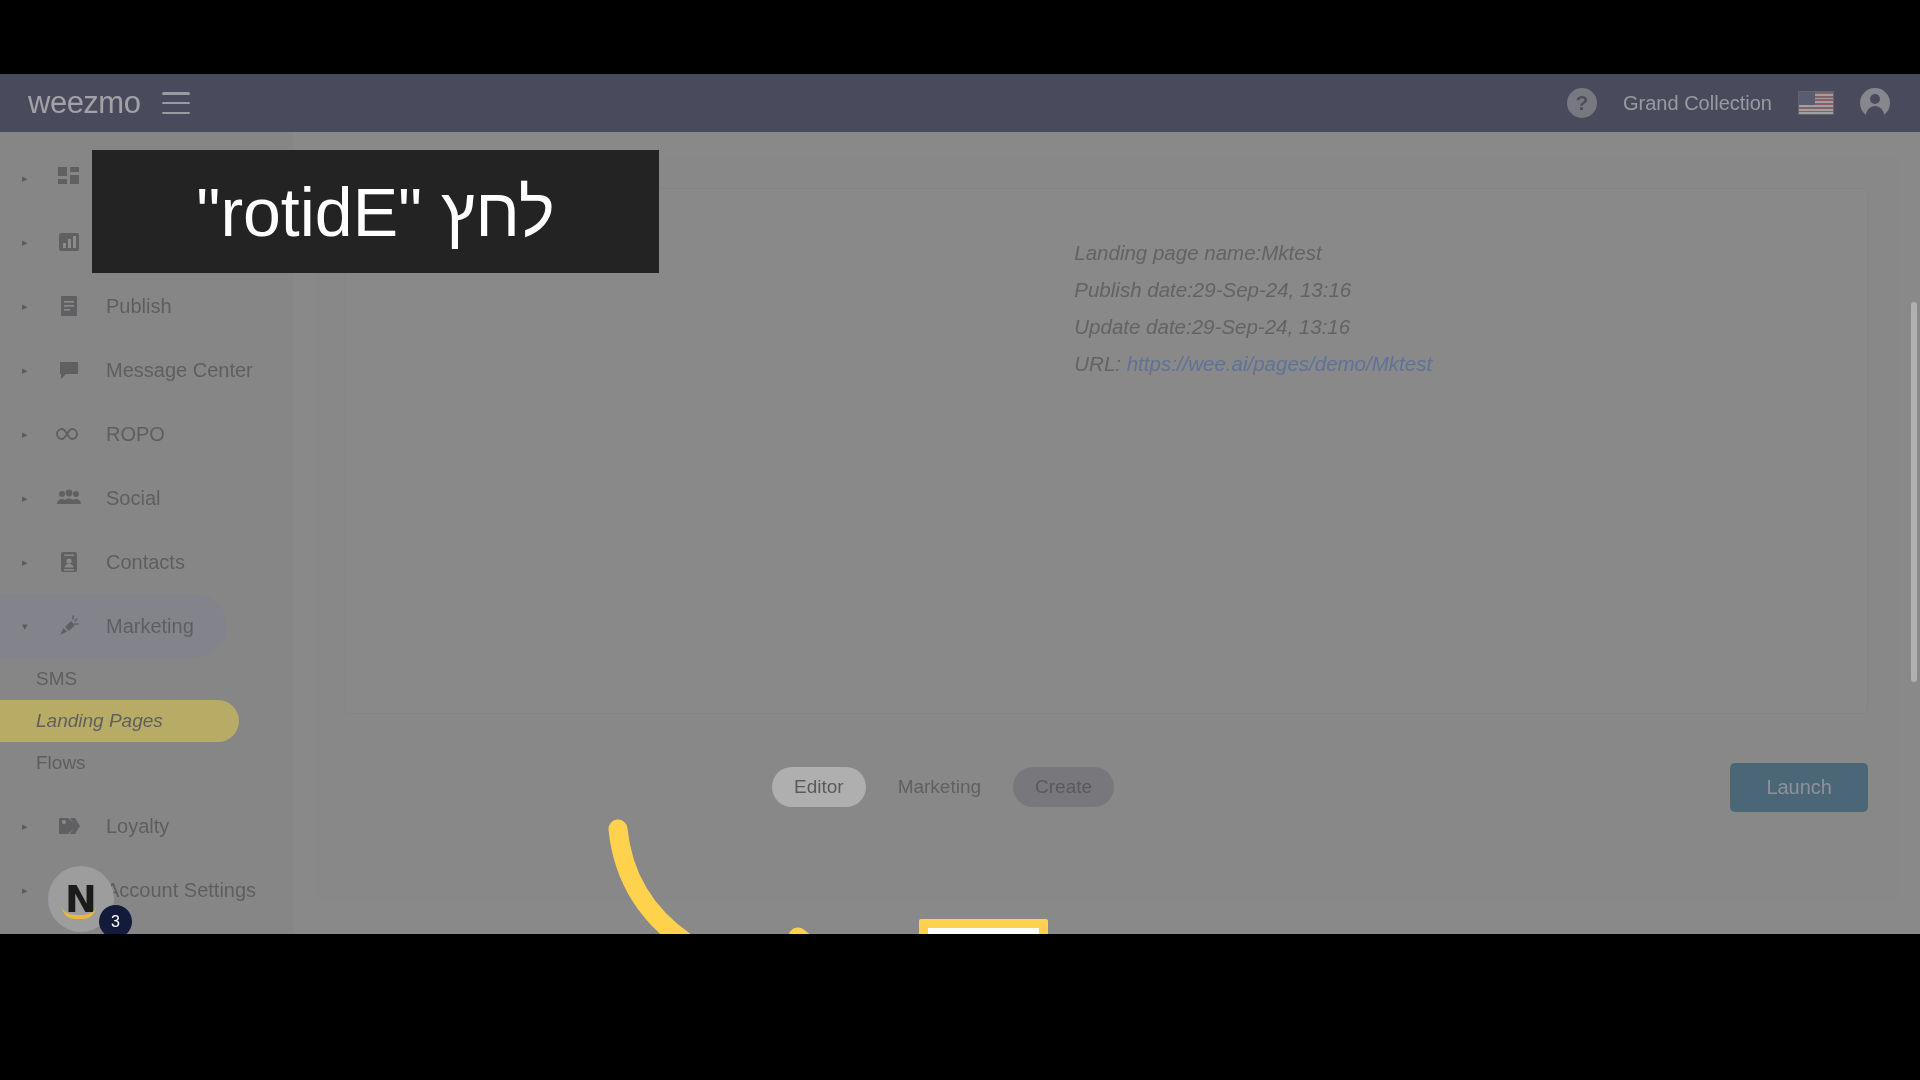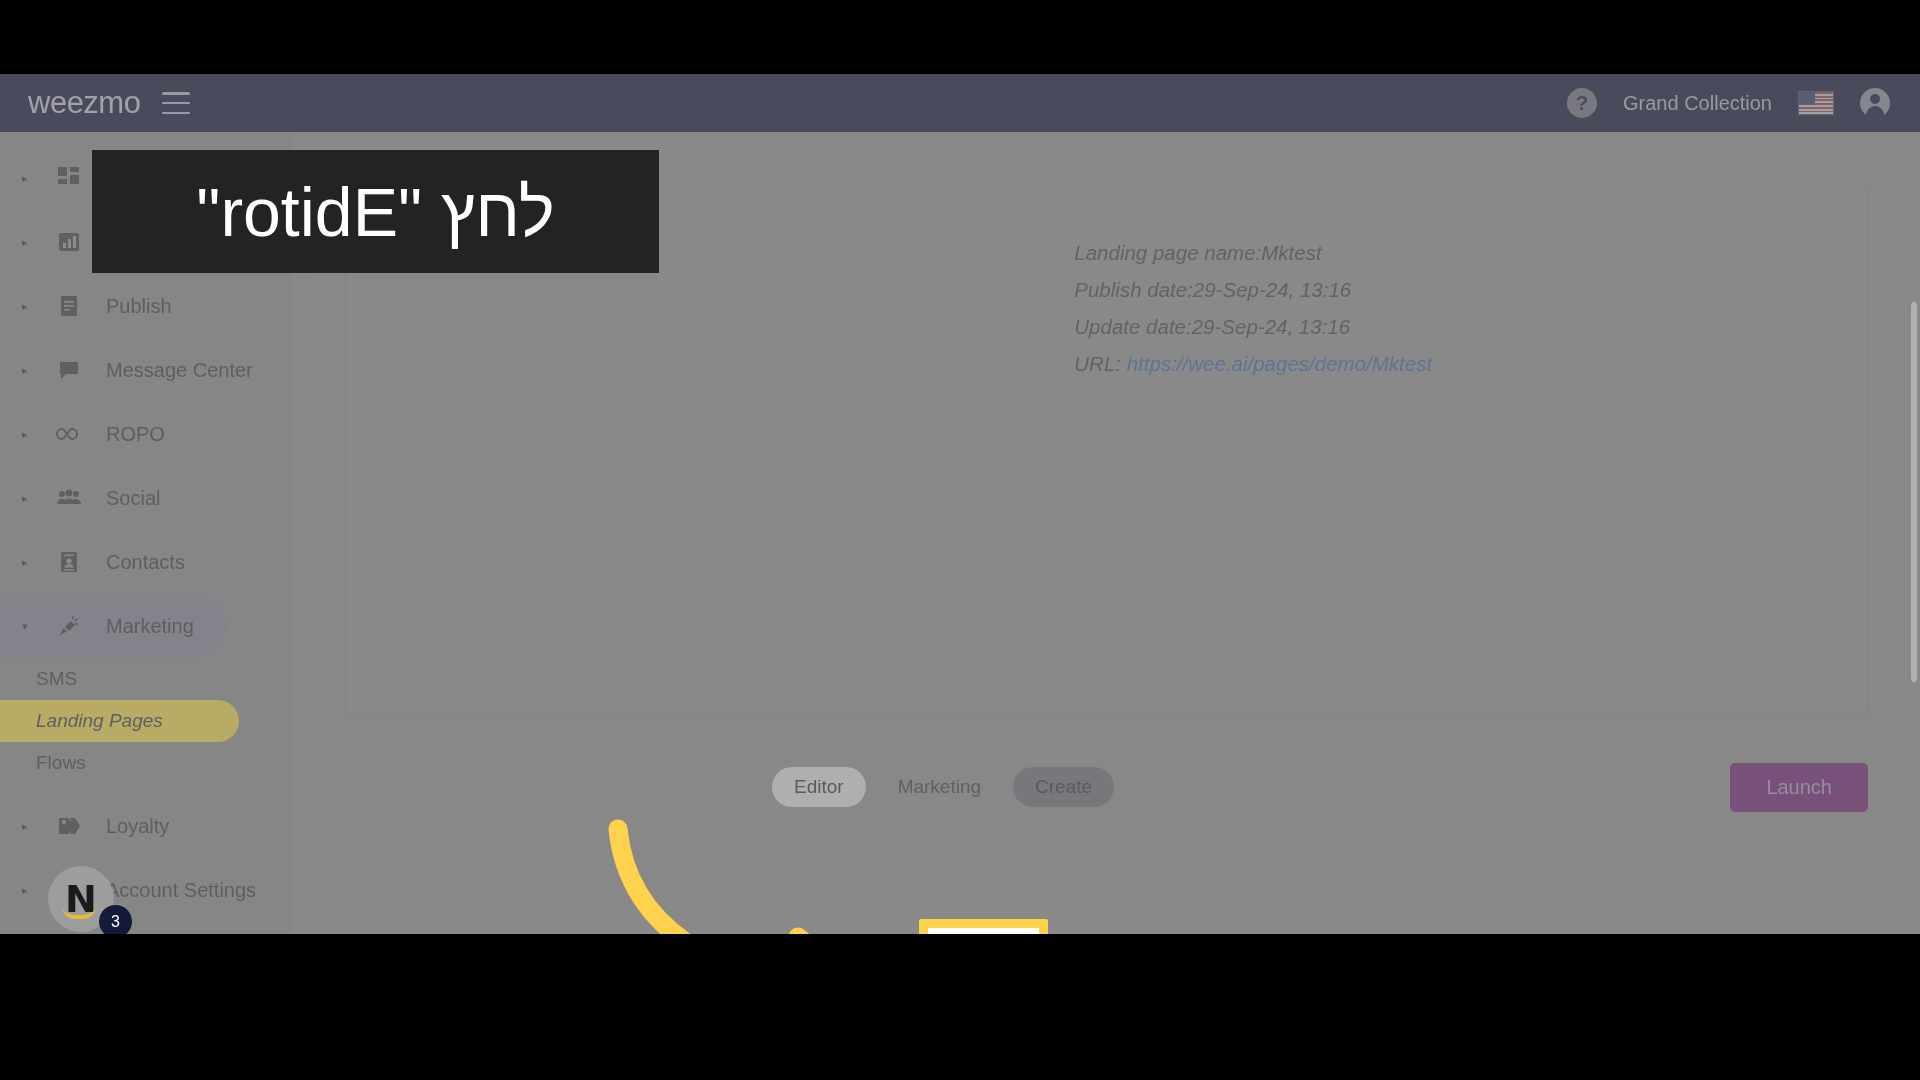--- a/index.html
+++ b/index.html
@@ -297,21 +297,21 @@
     border-radius: 20px;
     cursor: pointer;
     white-space: nowrap;
   }
   .tab.pill-light { background: #e9e9ea; color: #2c2d33; }
   .tab.pill-dark  { background: #6f7078; color: #2b2c32; }
   .tab.plain      { background: transparent; }
 
   #launch-btn {
     margin-left: auto;
-    background: #701a75;
+    background: #0c4a6e;
     color: #9ea6bd;
     font-size: 20px;
     padding: 13px 36px;
     border: none;
     border-radius: 5px;
     cursor: pointer;
     font-family: "Liberation Sans", sans-serif;
   }
 
   

